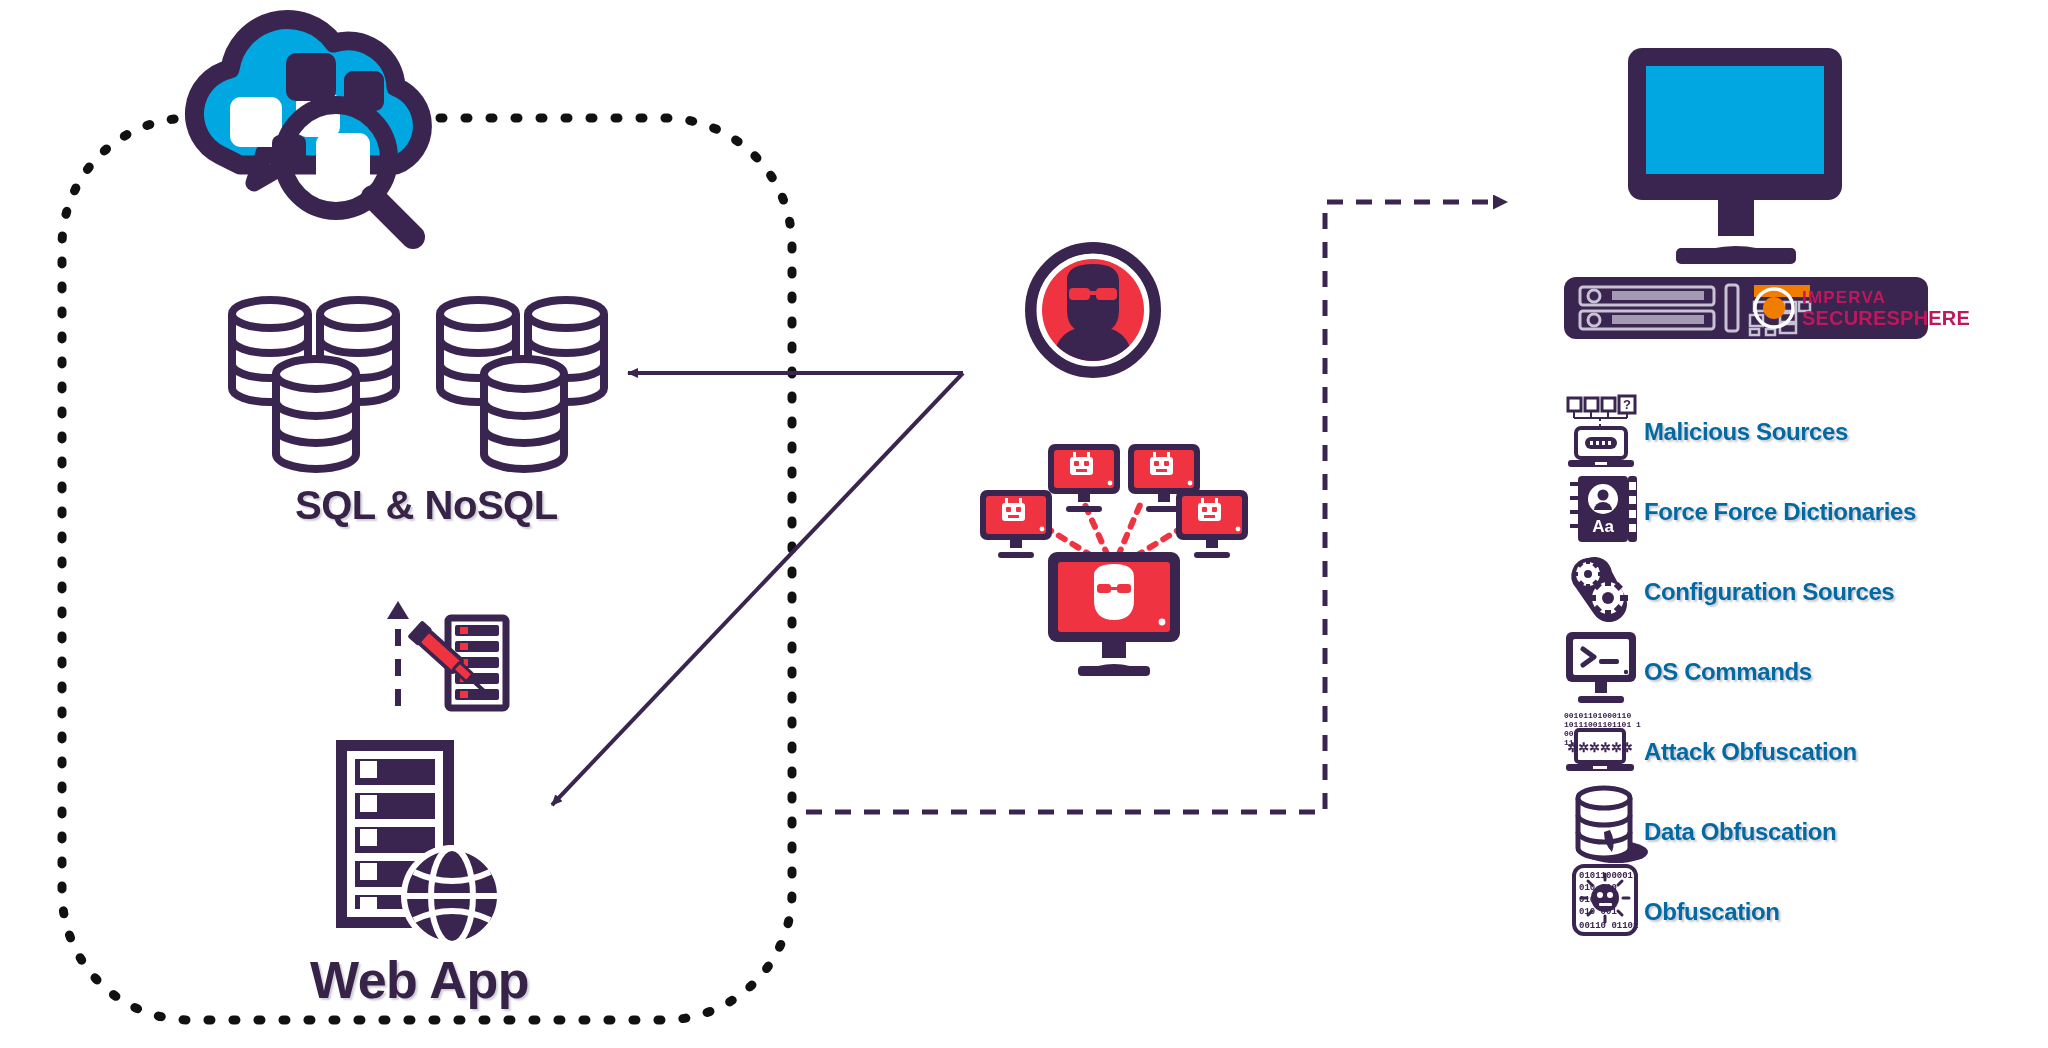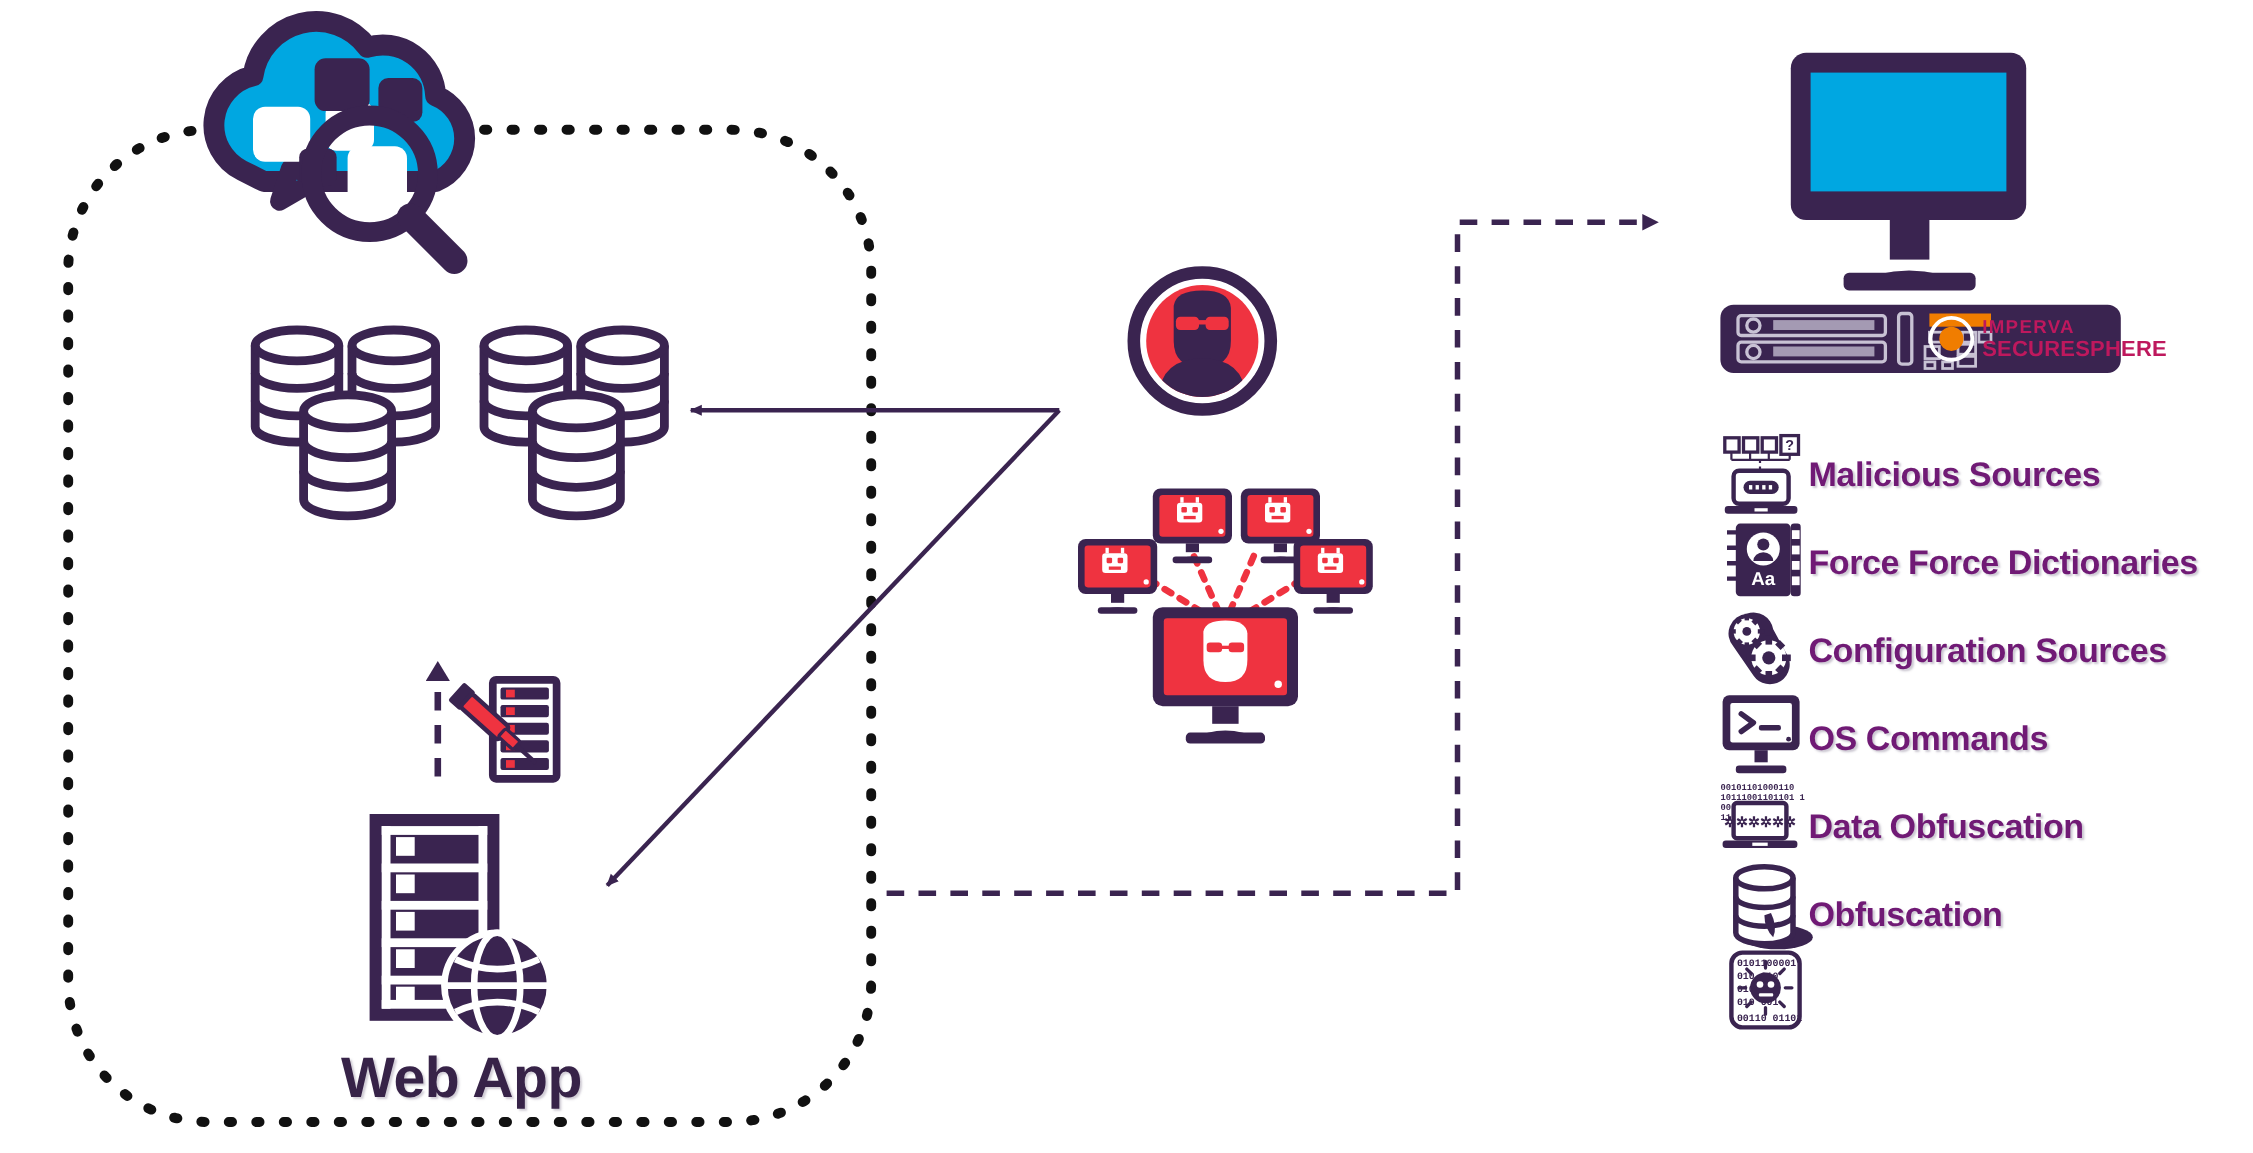--- a/index.html
+++ b/index.html
@@ -28,21 +28,21 @@
     position:absolute;left:1558px;top:392px;width:470px;
   }
   .threat-row{
     position:relative;height:80px;display:flex;align-items:center;
   }
   .threat-icon{
     width:72px;height:72px;flex:0 0 72px;position:relative;
     display:flex;align-items:center;justify-content:center;
   }
   .threat-label{
-    font-size:31px;font-weight:bold;color:#701a75;
+    font-size:24px;font-weight:bold;color:#0369a1;
     text-shadow:2px 2px 2px rgba(125,115,140,0.40);
     white-space:nowrap;margin-left:14px;letter-spacing:-0.4px;
   }
 
   
   #appliance{position:absolute;left:1564px;top:277px;width:364px;height:62px;}
   .brand-text{
     position:absolute;color:#be185d;font-weight:bold;
     font-family:"Liberation Sans", sans-serif;line-height:1;
   }
@@ -482,20 +482,21 @@
         <g fill="#ffffff">
           <circle cx="30" cy="31" r="3"></circle>
             <circle cx="40" cy="31" r="3"></circle>
           <rect x="29" y="39" width="13" height="3" rx="1"></rect>
         </g>
       </g>
 
     </g>
   </svg>
 
+  <div class="zone-label" id="label-sql">SQL &amp; NoSQL</div>
 
   <div class="zone-label" id="label-webapp">Web App</div>
 
   <div id="appliance">
     <div class="brand-text" id="brand-imperva">IMPERVA</div>
     <div class="brand-text" id="brand-securesphere">SECURESPHERE</div>
   </div>
 
   <div id="threat-list">
     <div class="threat-row">
@@ -509,20 +510,24 @@
     <div class="threat-row">
       <div class="threat-icon"></div>
       <div class="threat-label">Configuration Sources</div>
     </div>
     <div class="threat-row">
       <div class="threat-icon"></div>
       <div class="threat-label">OS Commands</div>
     </div>
     <div class="threat-row">
       <div class="threat-icon"></div>
+      <div class="threat-label">Attack Obfuscation</div>
+    </div>
+    <div class="threat-row">
+      <div class="threat-icon"></div>
       <div class="threat-label">Data Obfuscation</div>
     </div>
     <div class="threat-row">
       <div class="threat-icon"></div>
       <div class="threat-label">Obfuscation</div>
     </div>
   </div>
 
 </div>
 

